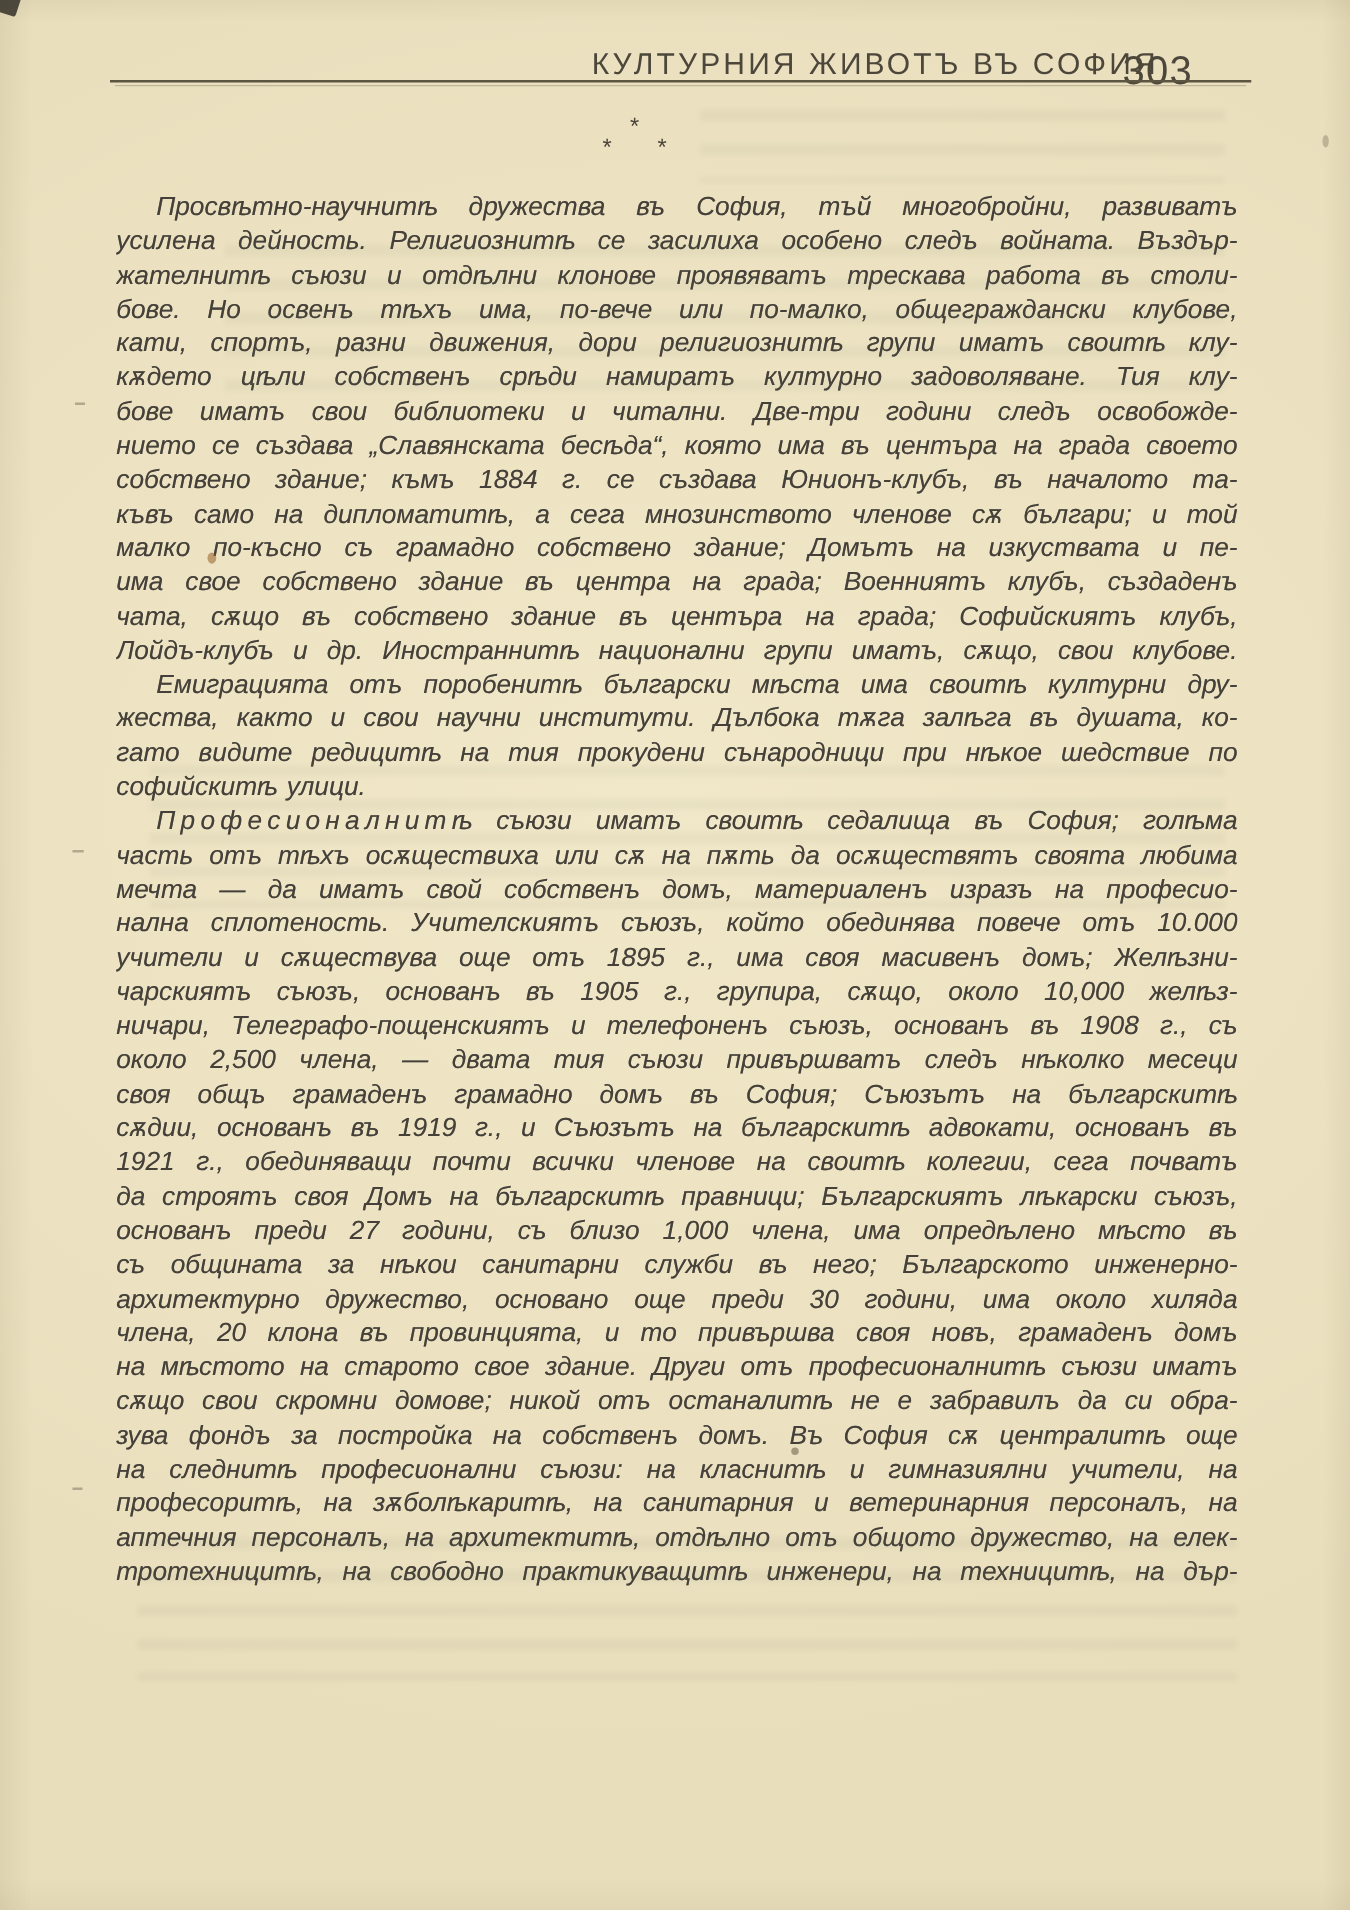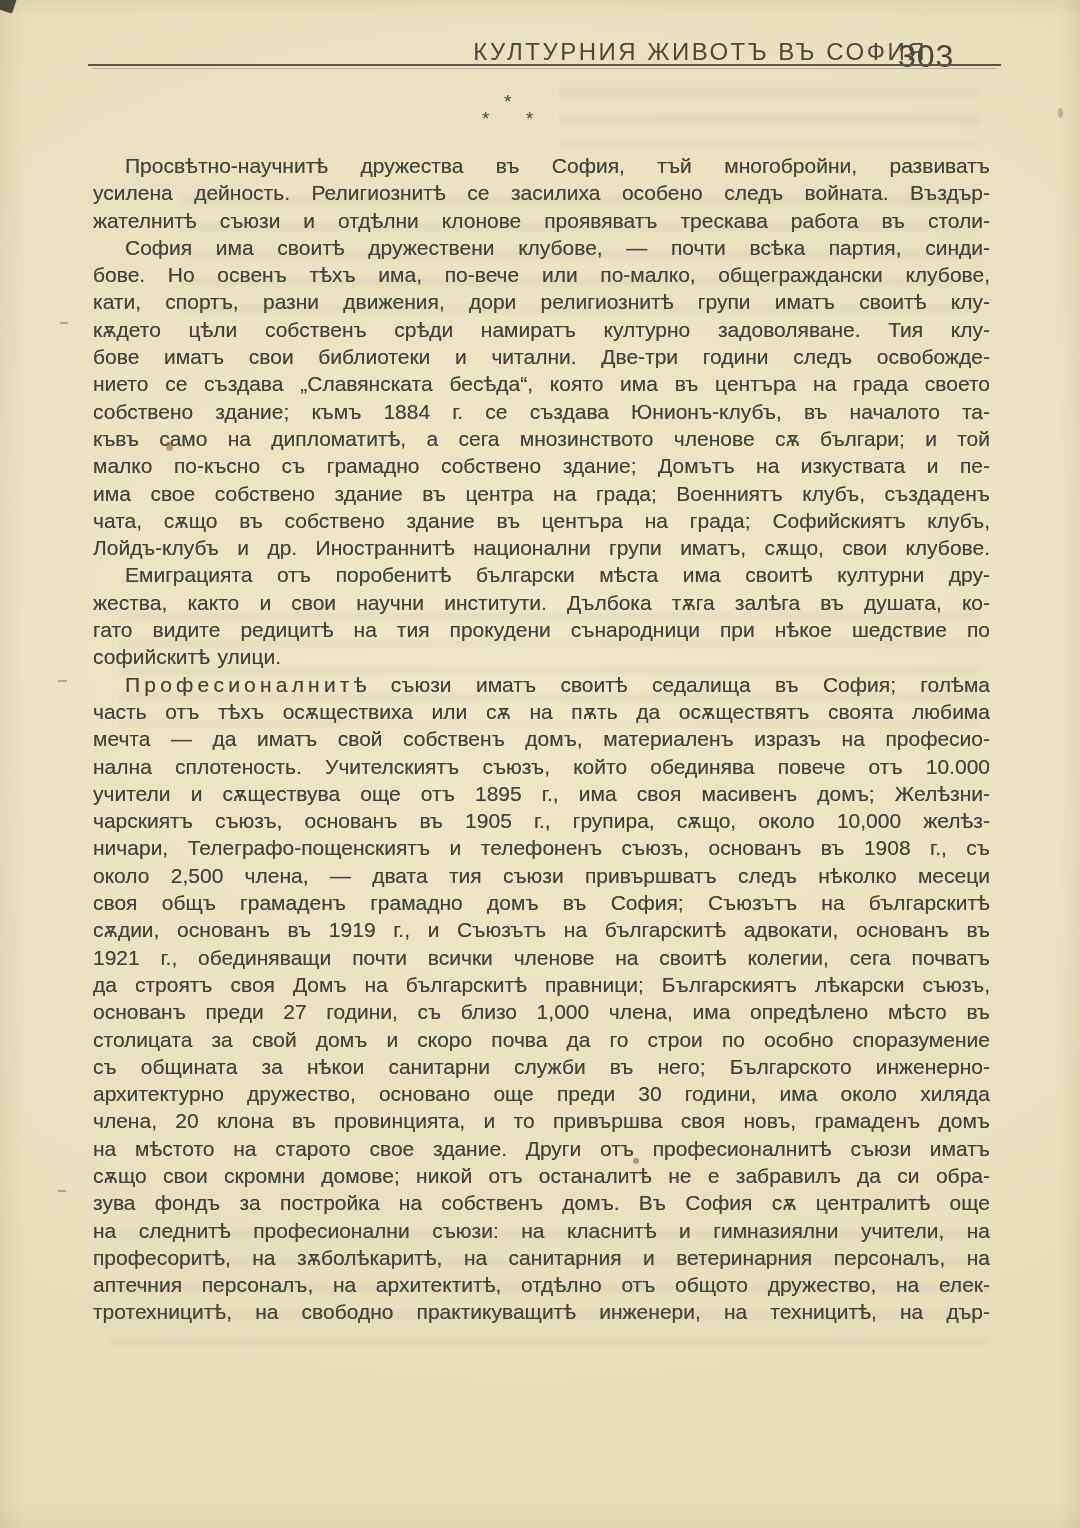--- a/index.html
+++ b/index.html
@@ -44,21 +44,21 @@
   
   .body-block{
     position:absolute;left:93px;top:152px;width:897px;
     color:#45413a;
     text-shadow:0 0 .4px rgba(69,65,58,.55);
   }
   .line{
     height:27.3px;line-height:27.3px;font-size:21px;
     text-align:justify;text-align-last:justify;
     word-spacing:1.5px;
-    overflow:hidden;white-space:nowrap; 
+    overflow:hidden;white-space:nowrap;font-style:italic; 
   }
   .line{white-space:normal;}
   .line.indent{text-indent:32px;}
   .line.short{text-align-last:left;}
   
   .bleed{
     position:absolute;opacity:.055;filter:blur(2px);pointer-events:none;
     background:repeating-linear-gradient(to bottom,#5a6a55 0 9px, rgba(0,0,0,0) 9px 27px);
   }
   .b1{left:180px;top:196px;width:800px;height:120px;}
@@ -87,21 +87,20 @@
   <div class="dinkus">
     <span class="star-top">*</span>
     <span class="star-left">*</span>
     <span class="star-right">*</span>
   </div>
 
   <div class="body-block">
       <div class="line indent">Просвѣтно-научнитѣ дружества въ София, тъй многобройни, развиватъ</div>
       <div class="line">усилена дейность. Религиознитѣ се засилиха особено следъ войната. Въздър-</div>
       <div class="line">жателнитѣ съюзи и отдѣлни клонове проявяватъ трескава работа въ столи-</div>
-      <div class="line indent">София има своитѣ дружествени клубове, — почти всѣка партия, синди-</div>
       <div class="line">бове. Но освенъ тѣхъ има, по-вече или по-малко, общеграждански клубове,</div>
       <div class="line">кати, спортъ, разни движения, дори религиознитѣ групи иматъ своитѣ клу-</div>
       <div class="line">кѫдето цѣли собственъ срѣди намиратъ културно задоволяване. Тия клу-</div>
       <div class="line">бове иматъ свои библиотеки и читални. Две-три години следъ освобожде-</div>
       <div class="line">нието се създава „Славянската бесѣда“, която има въ центъра на града своето</div>
       <div class="line">собствено здание; къмъ 1884 г. се създава Юнионъ-клубъ, въ началото та-</div>
       <div class="line">къвъ само на дипломатитѣ, а сега мнозинството членове сѫ българи; и той</div>
       <div class="line">малко по-късно съ грамадно собствено здание; Домътъ на изкуствата и пе-</div>
       <div class="line">има свое собствено здание въ центра на града; Военниятъ клубъ, създаденъ</div>
       <div class="line">чата, сѫщо въ собствено здание въ центъра на града; Софийскиятъ клубъ,</div>
@@ -116,21 +115,20 @@
       <div class="line">нална сплотеность. Учителскиятъ съюзъ, който обединява повече отъ 10.000</div>
       <div class="line">учители и сѫществува още отъ 1895 г., има своя масивенъ домъ; Желѣзни-</div>
       <div class="line">чарскиятъ съюзъ, основанъ въ 1905 г., групира, сѫщо, около 10,000 желѣз-</div>
       <div class="line">ничари, Телеграфо-пощенскиятъ и телефоненъ съюзъ, основанъ въ 1908 г., съ</div>
       <div class="line">около 2,500 члена, — двата тия съюзи привършватъ следъ нѣколко месеци</div>
       <div class="line">своя общъ грамаденъ грамадно домъ въ София; Съюзътъ на българскитѣ</div>
       <div class="line">сѫдии, основанъ въ 1919 г., и Съюзътъ на българскитѣ адвокати, основанъ въ</div>
       <div class="line">1921 г., обединяващи почти всички членове на своитѣ колегии, сега почватъ</div>
       <div class="line">да строятъ своя Домъ на българскитѣ правници; Българскиятъ лѣкарски съюзъ,</div>
       <div class="line">основанъ преди 27 години, съ близо 1,000 члена, има опредѣлено мѣсто въ</div>
-      <div class="line">столицата за свой домъ и скоро почва да го строи по особно споразумение</div>
       <div class="line">съ общината за нѣкои санитарни служби въ него; Българското инженерно-</div>
       <div class="line">архитектурно дружество, основано още преди 30 години, има около хиляда</div>
       <div class="line">члена, 20 клона въ провинцията, и то привършва своя новъ, грамаденъ домъ</div>
       <div class="line">на мѣстото на старото свое здание. Други отъ професионалнитѣ съюзи иматъ</div>
       <div class="line">сѫщо свои скромни домове; никой отъ останалитѣ не е забравилъ да си обра-</div>
       <div class="line">зува фондъ за постройка на собственъ домъ. Въ София сѫ централитѣ още</div>
       <div class="line">на следнитѣ професионални съюзи: на класнитѣ и гимназиялни учители, на</div>
       <div class="line">професоритѣ, на зѫболѣкаритѣ, на санитарния и ветеринарния персоналъ, на</div>
       <div class="line">аптечния персоналъ, на архитектитѣ, отдѣлно отъ общото дружество, на елек-</div>
       <div class="line">тротехницитѣ, на свободно практикуващитѣ инженери, на техницитѣ, на дър-</div>

